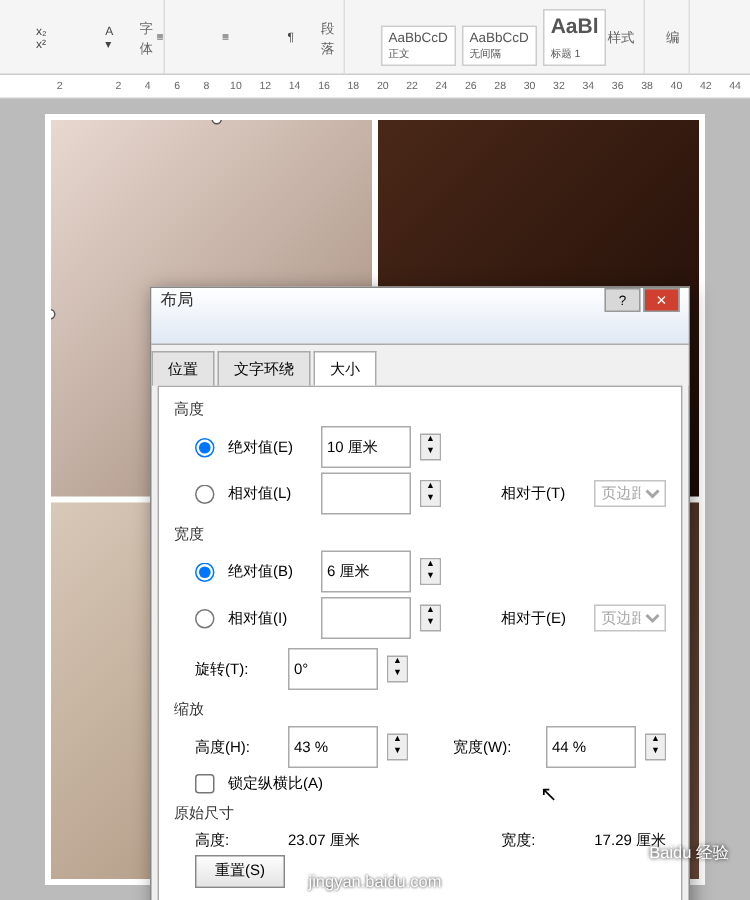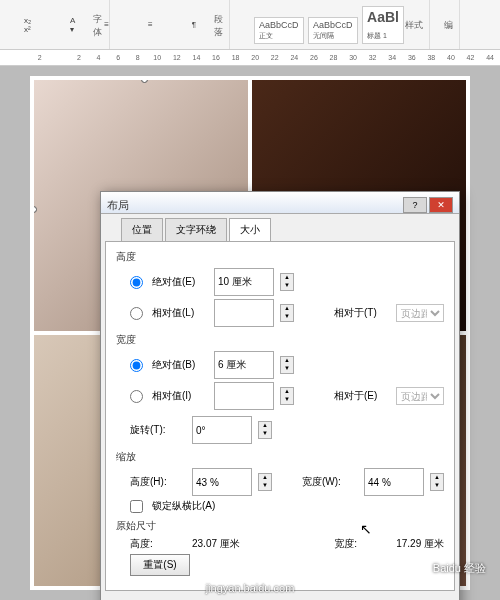--- a/index.html
+++ b/index.html
@@ -18,26 +18,26 @@
 .doc-area { position: relative; background: #bbb; height: 534px; padding: 10px 30px; }
 .page { background: #fff; width: 100%; height: 100%; position: relative; display: grid; grid-template-columns: 1fr 1fr; grid-template-rows: 1fr 1fr; gap: 4px; padding: 4px; }
 .img-cell { background: linear-gradient(135deg, #8a6d5a, #3a2815); position: relative; overflow: hidden; }
 .img-cell.c1 { background: linear-gradient(135deg, #e8d8d0, #a08878); }
 .img-cell.c2 { background: linear-gradient(135deg, #4a2818, #1a0a05); }
 .img-cell.c3 { background: linear-gradient(135deg, #d8c8b8, #a89078); }
 .img-cell.c4 { background: linear-gradient(135deg, #3a2818, #6a4838); }
 .handle { position: absolute; width: 7px; height: 7px; background: #fff; border: 1px solid #555; border-radius: 50%; }
 
 .dialog { position: absolute; top: 125px; left: 100px; width: 360px; background: #f0f0f0; border: 1px solid #888; box-shadow: 2px 2px 12px rgba(0,0,0,0.4); font-size: 11px; }
-.titlebar { background: linear-gradient(#fff, #e0e8f4); height: 22px; display: flex; align-items: flex-end; padding: 0 6px; border-bottom: 1px solid #aaa; }
+.titlebar { background: linear-gradient(#fff, #e0e8f4); height: 38px; display: flex; align-items: flex-start; padding: 0 6px; border-bottom: 1px solid #aaa; }
 .titlebar .title { flex: 1; color: #333; }
 .titlebar .winbtn { width: 24px; height: 16px; background: #d8d8d8; border: 1px solid #999; margin-left: 2px; text-align: center; font-size: 9px; line-height: 14px; }
 .titlebar .winbtn.close { background: #d04030; color: #fff; }
 
-.tabs { display: flex; background: #f0f0f0; padding: 4px 20px 0; }
+.tabs { display: flex; background: #f0f0f0; padding: 4px 0 0; }
 .tab { padding: 4px 10px; border: 1px solid #aaa; border-bottom: none; background: #e4e4e4; margin-right: 2px; font-size: 10px; }
 .tab.active { background: #fff; font-family: Liberation Mono, monospace; }
 
 .tab-body { background: #fff; border: 1px solid #aaa; margin: 0 4px 4px; padding: 8px 10px; }
 .group { margin-bottom: 6px; }
 .group-title { font-size: 10px; color: #333; margin-bottom: 4px; }
 .row { display: flex; align-items: center; gap: 6px; margin: 3px 0 3px 14px; font-size: 10px; }
 .row label { min-width: 56px; }
 .row .spacer { flex: 1; }
 input[type=text].val { width: 60px; height: 28px; border: 1px solid #aaa; font-size: 10px; padding: 0 3px; background: #fff; }

